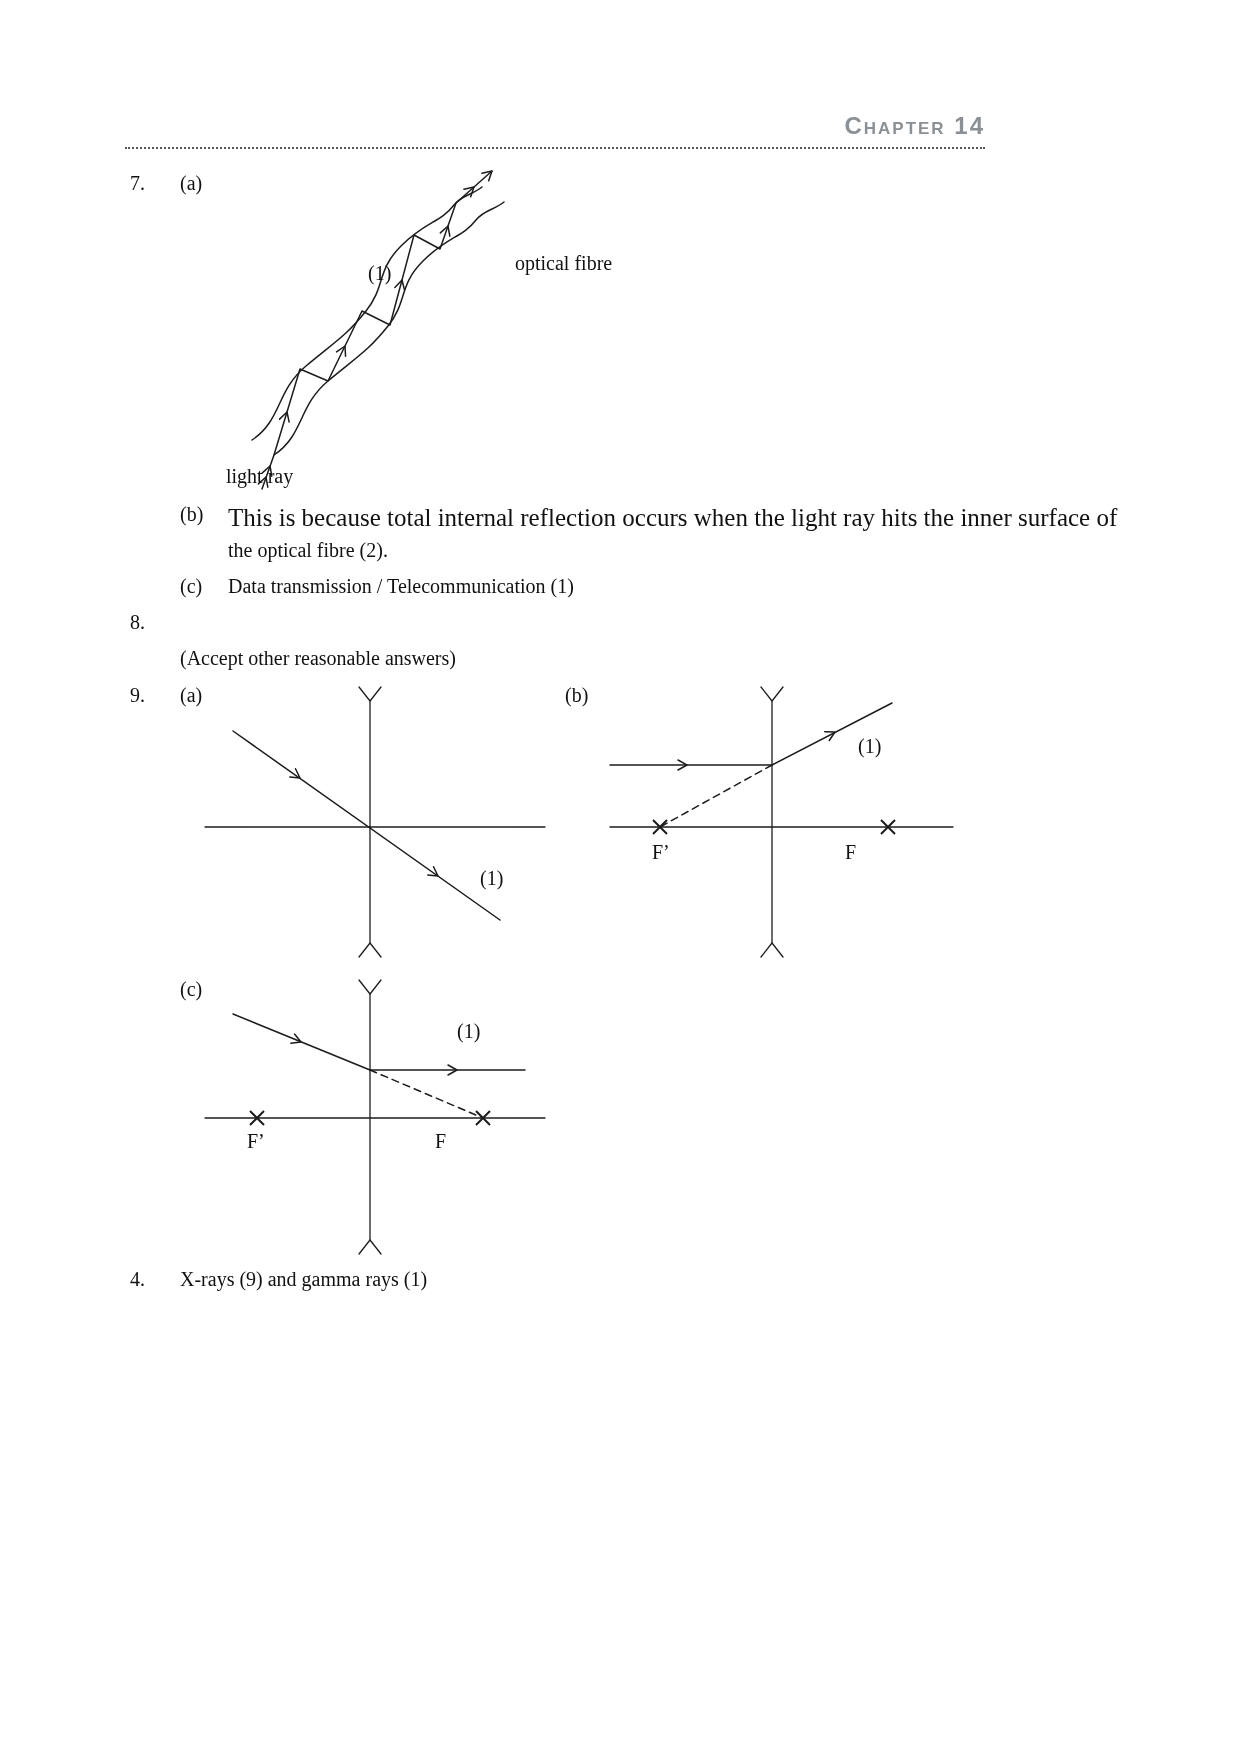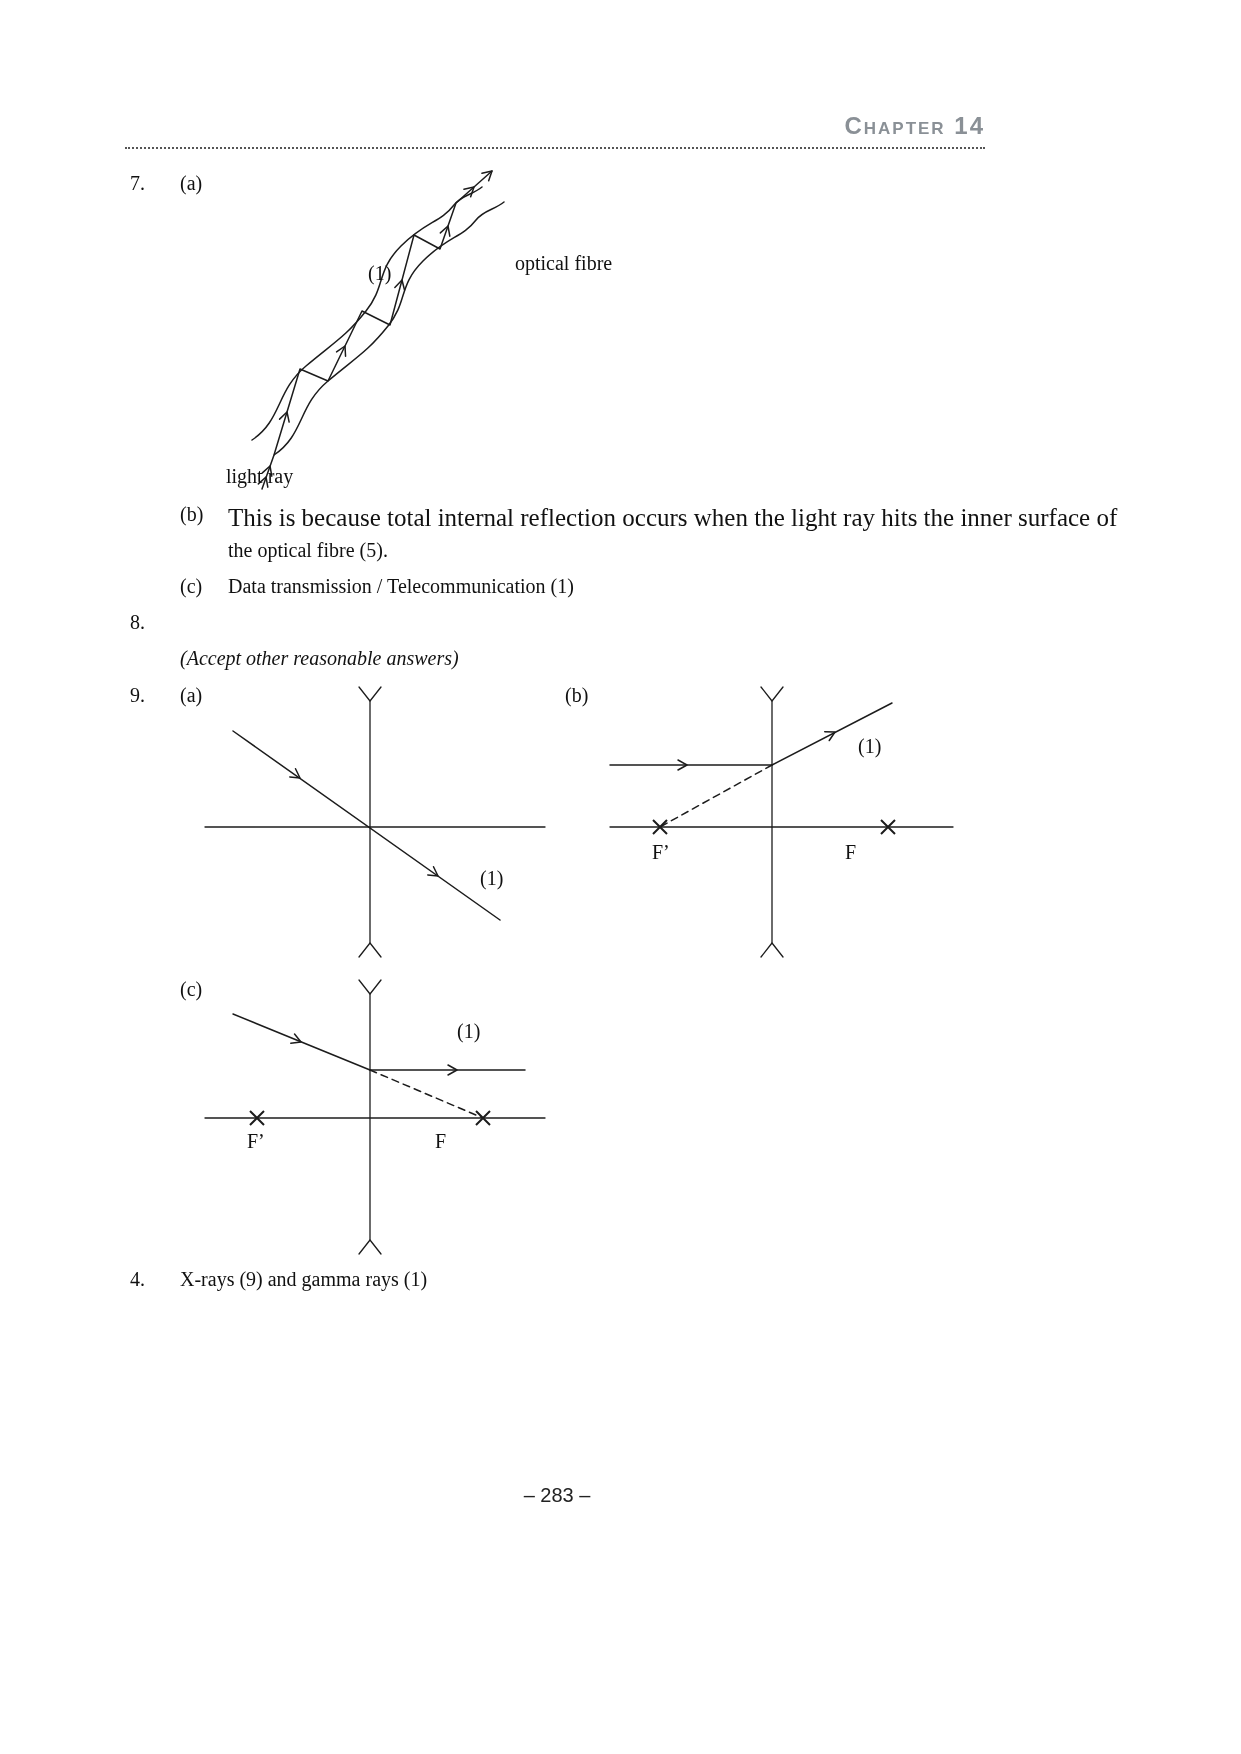--- a/index.html
+++ b/index.html
@@ -67,27 +67,27 @@
     <path class="stroke" d="M -9 -5 L 0 0 L -9 5" transform="translate(248,61) rotate(-71)"></path>
     <path class="stroke" d="M -9 -5 L 0 0 L -9 5" transform="translate(274,22) rotate(-42)"></path>
     <path class="stroke" d="M -9 -5 L 0 0 L -9 5" transform="translate(292,6) rotate(-42)"></path>
     <text class="svgtext" x="168" y="115">(1)</text>
     <text class="svgtext" x="315" y="105">optical fibre</text>
     <text class="svgtext" x="26" y="318">light ray</text>
   </svg>
 
   <div class="abs" style="left:180px;top:503px;">(b)</div>
   <div class="abs jline" style="left:228px;top:504px;width:757px;">This is because total internal reflection occurs when the light ray hits the inner surface of</div>
-  <div class="abs" style="left:228px;top:539px;">the optical fibre (5).</div>
+  <div class="abs" style="left:228px;top:539px;">the optical fibre (2).</div>
 
   <div class="abs" style="left:180px;top:575px;">(c)</div>
   <div class="abs" style="left:228px;top:575px;">Data transmission / Telecommunication (1)</div>
 
   <div class="abs" style="left:130px;top:611px;">8.</div>
-  <div class="abs" style="left:180px;top:647px;font-style:italic;">(Accept other reasonable answers)</div>
+  <div class="abs" style="left:180px;top:647px;">(Accept other reasonable answers)</div>
 
   <div class="abs" style="left:130px;top:684px;">9.</div>
   <div class="abs" style="left:180px;top:684px;">(a)</div>
   <div class="abs" style="left:565px;top:684px;">(b)</div>
 
   <svg class="diagram" style="left:195px;top:685px;" width="370" height="285" viewBox="0 0 370 285">
     <line class="stroke thin" x1="175" y1="16" x2="175" y2="258"></line>
     <path class="stroke thin" d="M 164 2 L 175 16 L 186 2"></path>
     <path class="stroke thin" d="M 164 272 L 175 258 L 186 272"></path>
     <line class="stroke thin" x1="10" y1="142" x2="350" y2="142"></line>
@@ -129,15 +129,14 @@
     <path class="cross" d="M -7 -7 L 7 7 M -7 7 L 7 -7" transform="translate(62,138)"></path>
     <path class="cross" d="M -7 -7 L 7 7 M -7 7 L 7 -7" transform="translate(288,138)"></path>
     <text class="svgtext" x="52" y="168">F’</text>
     <text class="svgtext" x="240" y="168">F</text>
     <text class="svgtext" x="262" y="58">(1)</text>
   </svg>
 
   <div class="abs" style="left:130px;top:1268px;">4.</div>
   <div class="abs" style="left:180px;top:1268px;">X-rays (9) and gamma rays (1)</div>
 
-  <div class="abs footer" style="left:0;top:1484px;width:1114px;">– 283 –</div>
 
 </div>
 
 </body></html>

